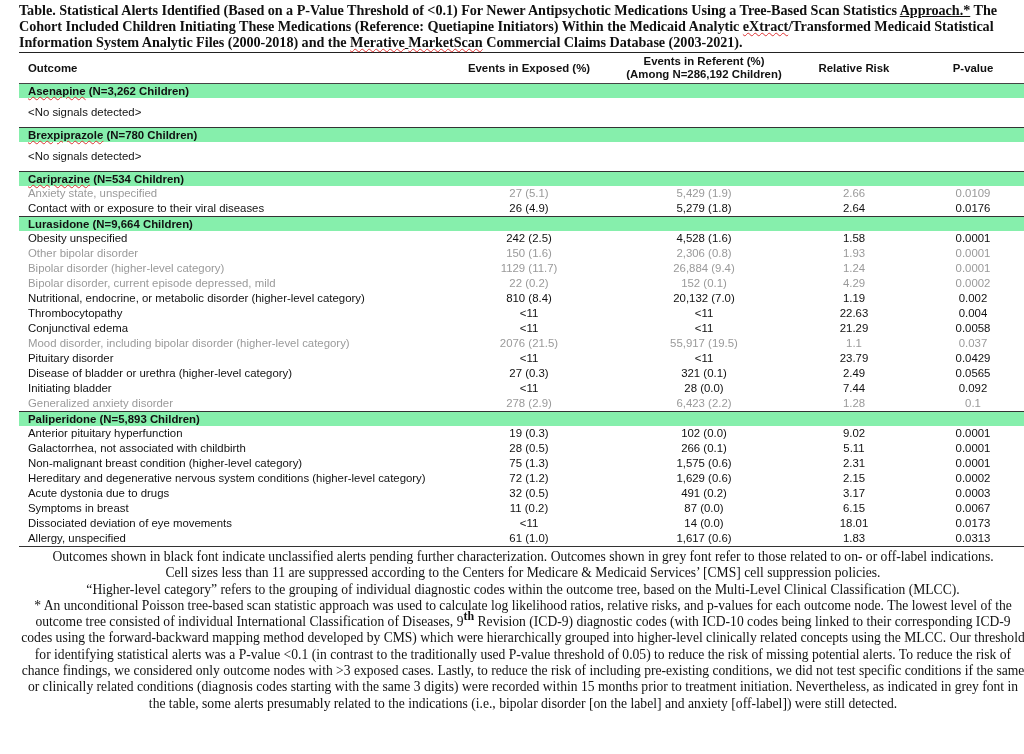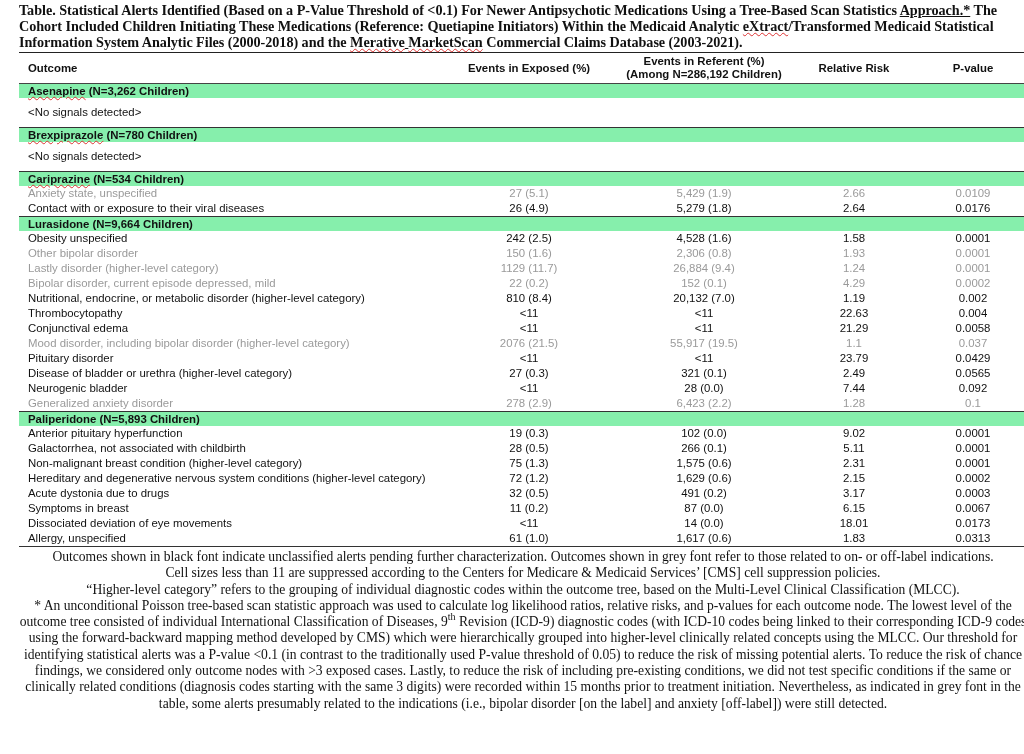--- a/index.html
+++ b/index.html
@@ -34,21 +34,21 @@
   tr.row td { height: 15px; line-height: 15px; padding: 0 9px; white-space: nowrap; }
   tr.row td.num { text-align: center; padding: 0; }
   tr.row.grey td { color: #9a9a9a; }
   tr.nosig td { height: 29px; line-height: 15px; padding: 0 9px; }
   tr.last { border-bottom: 1.5px solid #333; }
   .notes {
     font-family: "Liberation Serif", serif; font-size: 13.6px; line-height: 16.3px; color: #111;
     margin-top: 2px;
   }
   .notes p { margin: 0; text-align: center; }
-  .notes sup { font-size: 10px; line-height: 0; }
+  .notes sup { font-size: 12px; line-height: 0; font-weight: bold; }
 </style>
 </head>
 <body>
 
 <div class="page">
   <p class="title"><span>Table. Statistical Alerts Identified (Based on a P-Value Threshold of &lt;0.1) For Newer Antipsychotic Medications Using a Tree-Based Scan Statistics </span><span class="u">Approach.*</span><span> The Cohort Included Children Initiating These Medications (Reference: Quetiapine Initiators) Within the Medicaid Analytic </span><span class="squig">eXtract</span><span>/Transformed Medicaid Statistical Information System Analytic Files (2000-2018) and the </span><span class="u squig">Merative</span><span class="u"> </span><span class="u squig">MarketScan</span><span> Commercial Claims Database (2003-2021).</span></p>
 
   <table class="t">
     <colgroup>
         <col class="c1">
@@ -107,21 +107,21 @@
           <td class="num">0.0001</td>
         </tr>
         <tr class="row grey">
           <td>Other bipolar disorder</td>
           <td class="num">150 (1.6)</td>
           <td class="num">2,306 (0.8)</td>
           <td class="num">1.93</td>
           <td class="num">0.0001</td>
         </tr>
         <tr class="row grey">
-          <td>Lastly disorder (higher-level category)</td>
+          <td>Bipolar disorder (higher-level category)</td>
           <td class="num">1129 (11.7)</td>
           <td class="num">26,884 (9.4)</td>
           <td class="num">1.24</td>
           <td class="num">0.0001</td>
         </tr>
         <tr class="row grey">
           <td>Bipolar disorder, current episode depressed, mild</td>
           <td class="num">22 (0.2)</td>
           <td class="num">152 (0.1)</td>
           <td class="num">4.29</td>
@@ -163,21 +163,21 @@
           <td class="num">0.0429</td>
         </tr>
         <tr class="row">
           <td>Disease of bladder or urethra (higher-level category)</td>
           <td class="num">27 (0.3)</td>
           <td class="num">321 (0.1)</td>
           <td class="num">2.49</td>
           <td class="num">0.0565</td>
         </tr>
         <tr class="row">
-          <td>Neurogenic bladder</td>
+          <td>Initiating bladder</td>
           <td class="num">&lt;11</td>
           <td class="num">28 (0.0)</td>
           <td class="num">7.44</td>
           <td class="num">0.092</td>
         </tr>
         <tr class="row grey">
           <td>Generalized anxiety disorder</td>
           <td class="num">278 (2.9)</td>
           <td class="num">6,423 (2.2)</td>
           <td class="num">1.28</td>

